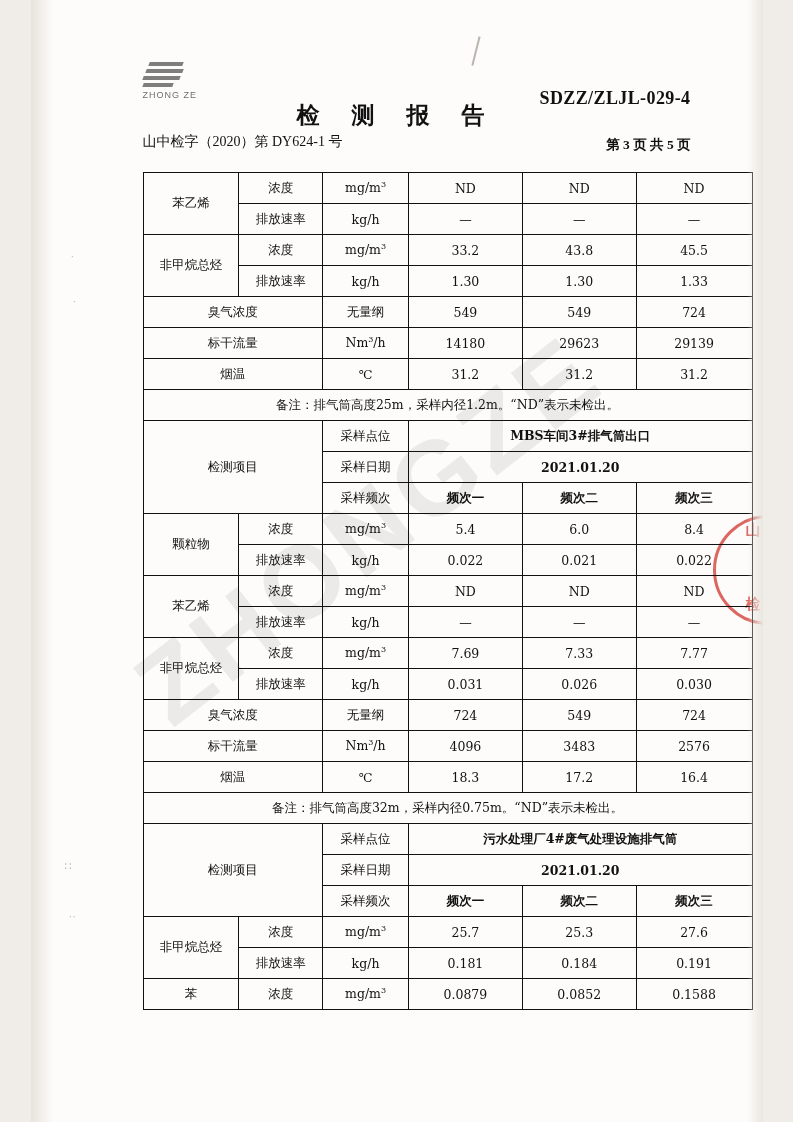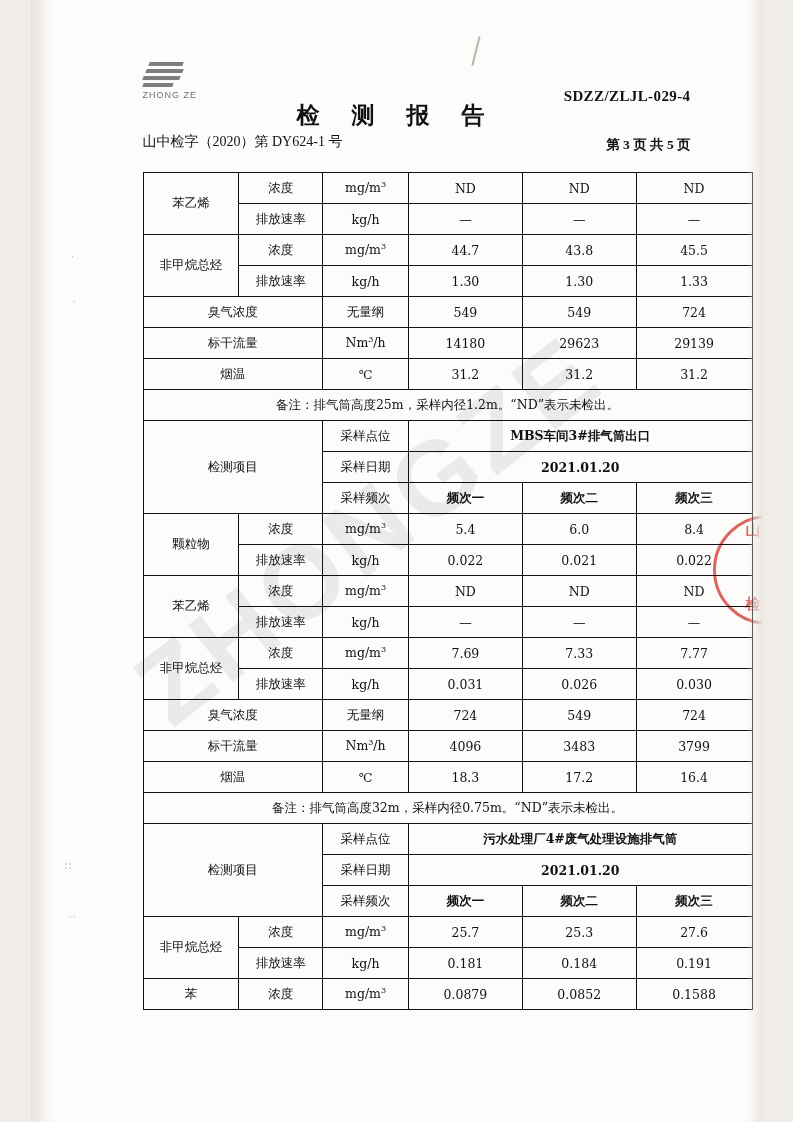--- a/index.html
+++ b/index.html
@@ -63,21 +63,21 @@
     font-size: 9px;
     letter-spacing: 1px;
     color: #6f6f6f;
     font-family: "Liberation Sans", sans-serif;
   }
 
   .doc-code {
     position: absolute;
     right: 72px;
     top: 88px;
-    font-size: 15px;
+    font-size: 18px;
     font-weight: bold;
     font-family: "Liberation Serif", serif;
     letter-spacing: 0.4px;
     margin-left: 47px;
   }
 
   .main-title {
     position: absolute;
     left: 0;
     right: 0;
@@ -258,21 +258,21 @@
         <td>排放速率</td>
         <td>kg/h</td>
         <td>—</td>
         <td>—</td>
         <td>—</td>
       </tr>
       <tr>
         <td rowspan="2">非甲烷总烃</td>
         <td>浓度</td>
         <td>mg/m<span class="sup">3</span></td>
-        <td>44.7</td>
+        <td>33.2</td>
         <td>43.8</td>
         <td>45.5</td>
       </tr>
       <tr>
         <td>排放速率</td>
         <td>kg/h</td>
         <td>1.30</td>
         <td>1.30</td>
         <td>1.33</td>
       </tr>
@@ -367,21 +367,21 @@
         <td>无量纲</td>
         <td>724</td>
         <td>549</td>
         <td>724</td>
       </tr>
       <tr>
         <td colspan="2">标干流量</td>
         <td>Nm<span class="sup">3</span>/h</td>
         <td>4096</td>
         <td>3483</td>
-        <td>3799</td>
+        <td>2576</td>
       </tr>
       <tr>
         <td colspan="2">烟温</td>
         <td>℃</td>
         <td>18.3</td>
         <td>17.2</td>
         <td>16.4</td>
       </tr>
       <tr>
         <td class="note" colspan="6">备注：排气筒高度32m，采样内径0.75m。“ND”表示未检出。</td>

